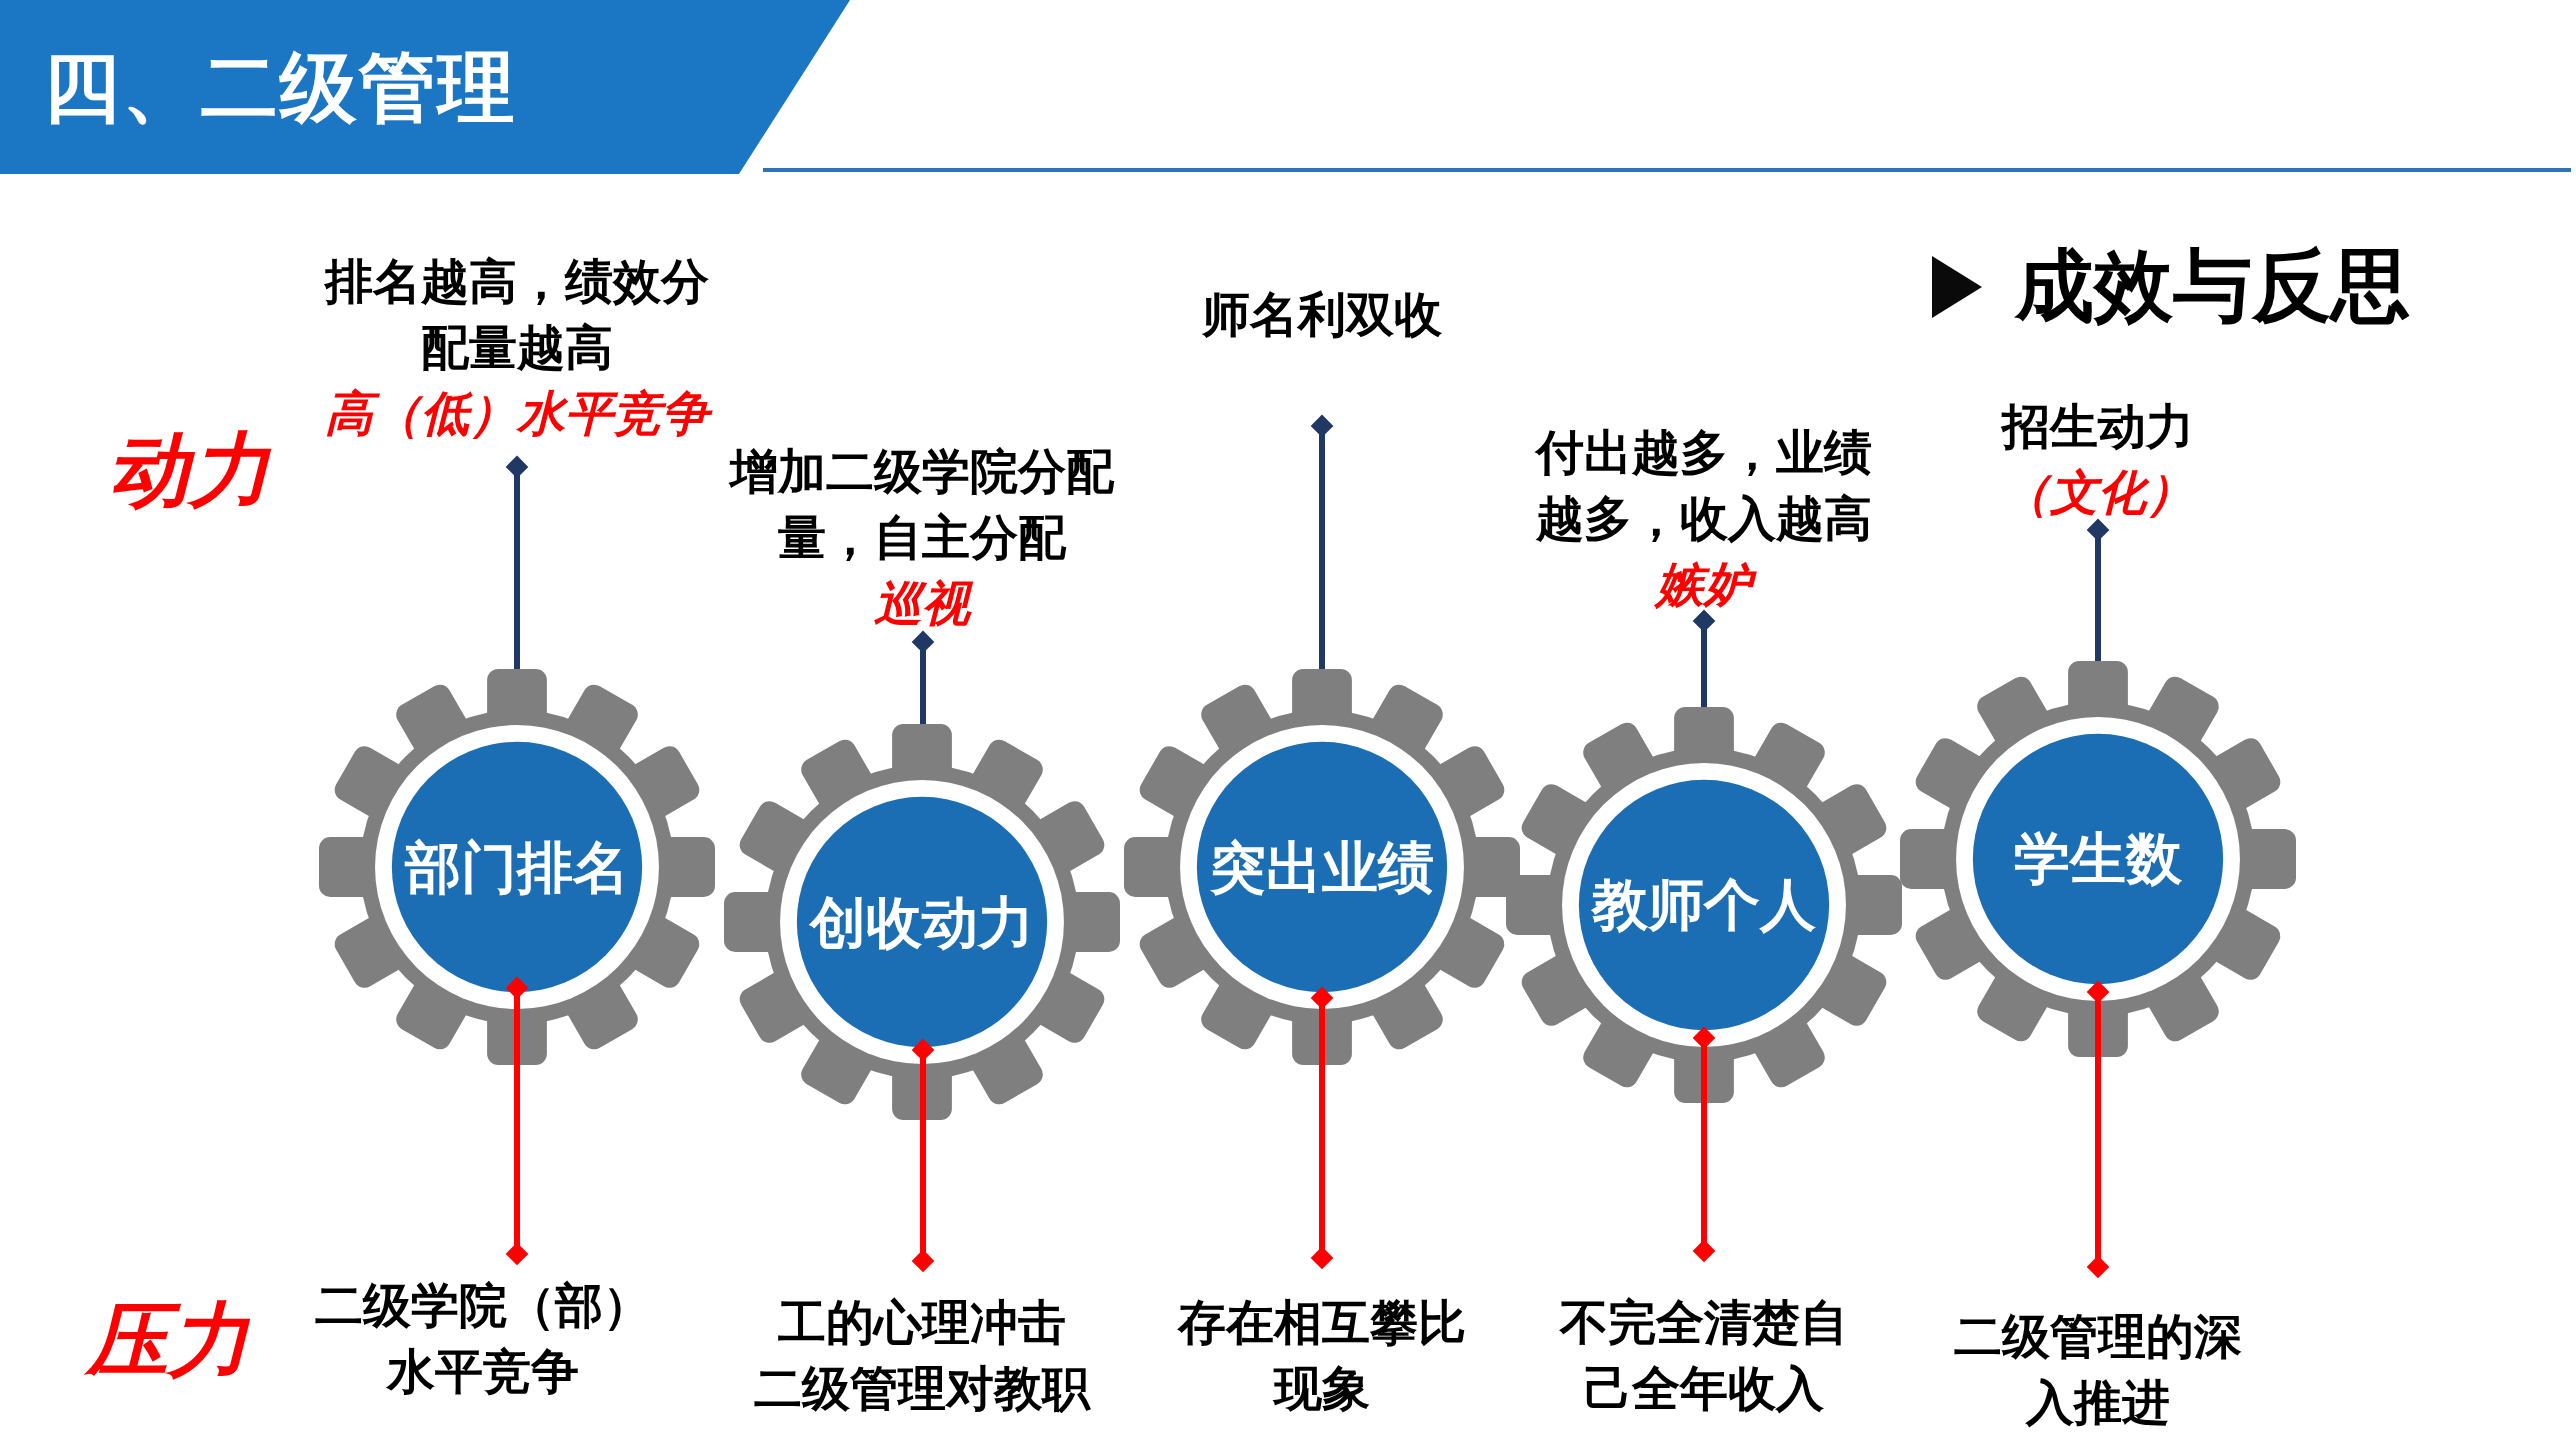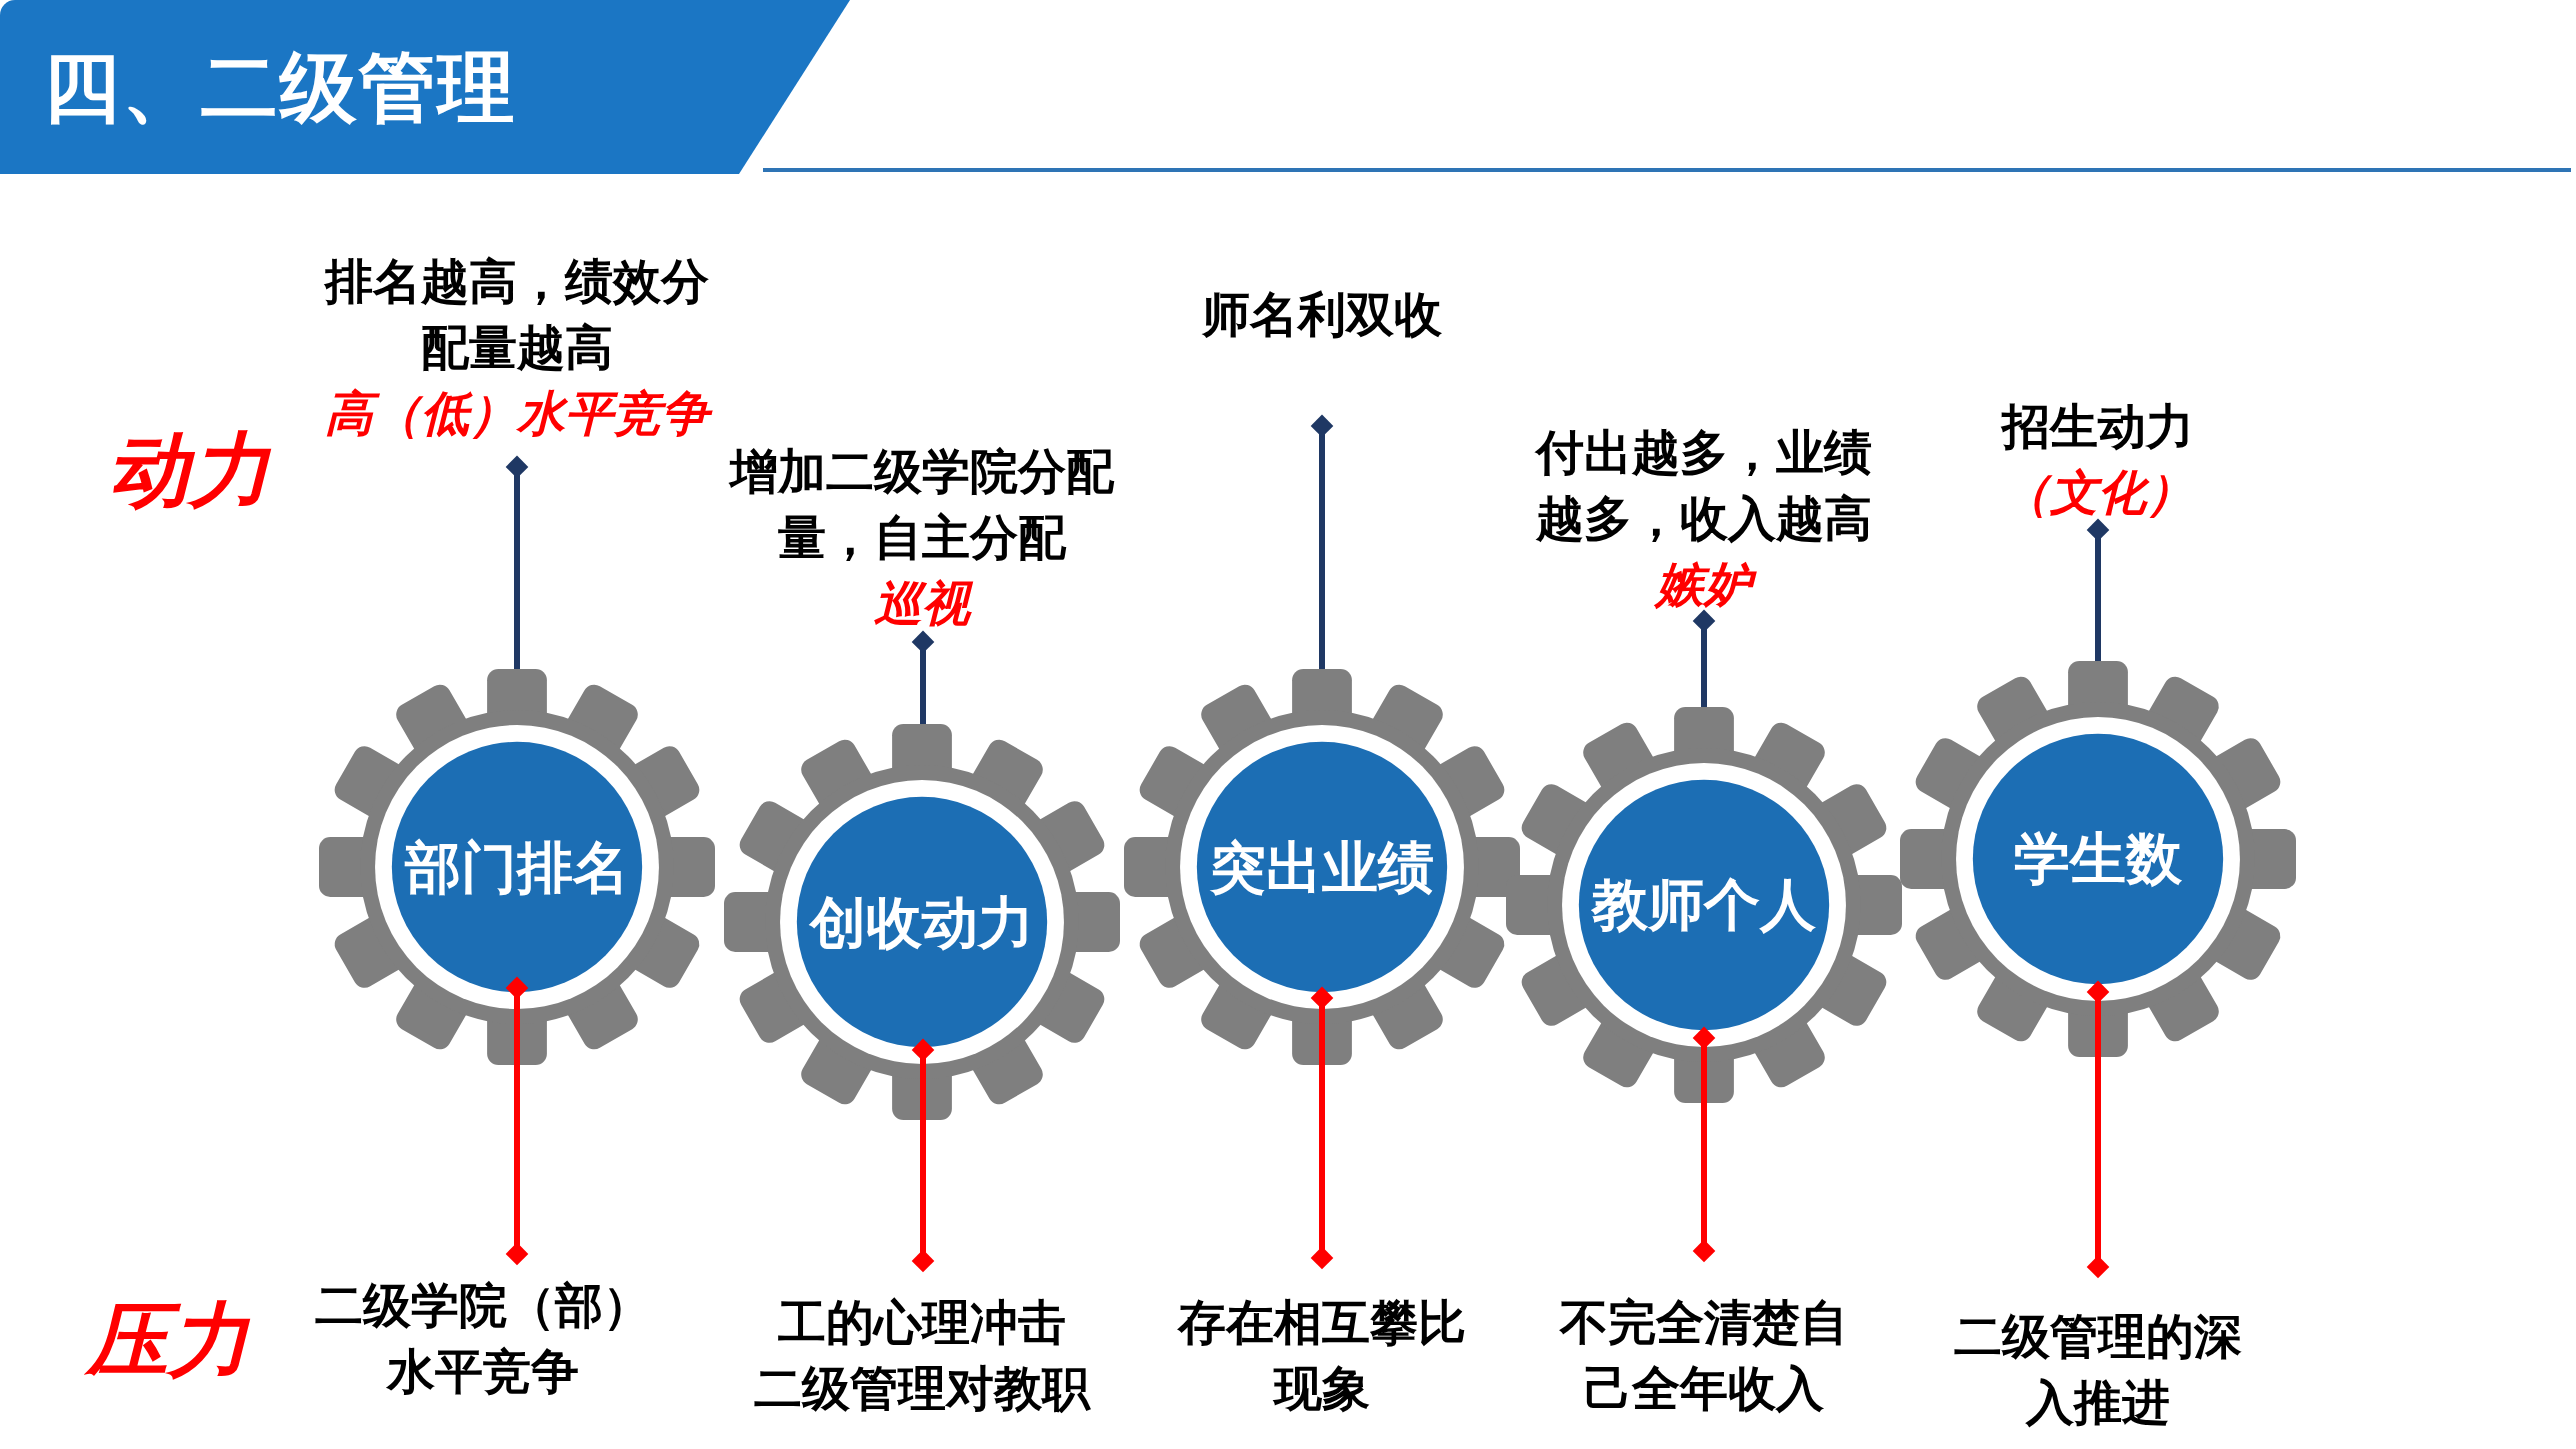--- a/index.html
+++ b/index.html
@@ -1,18 +1,18 @@
 <!DOCTYPE html>
 <html style="--header_blue: #1B76C4; --circle_blue: #1C6EB4; --gear_gray: #7F7F7F; --navy: #1F3864; --red: #FF0000;"><head>
 <meta charset="utf-8">
 <style>
   * { margin:0; padding:0; box-sizing:border-box; }
   html,body { width:2576px; height:1450px; }
   body { background:#ffffff; font-family:"Liberation Sans","DejaVu Sans",sans-serif; }
-  .page { position:relative; width:2576px; height:1450px; overflow:hidden; background:#ffffff;border-radius:15px; }
+  .page { position:relative; width:2576px; height:1450px; overflow:hidden; background:#ffffff; }
 
   
   .banner { position:absolute; left:0; top:0; width:850px; height:174px;
             background:var(--header_blue,#1b76c4);
             clip-path:polygon(0 0,100% 0,739px 100%,0 100%); }
   .banner-title { position:absolute; left:43px; top:0; height:174px; line-height:174px;
                   color:#ffffff; font-size:77px; font-weight:bold; letter-spacing:1.9px; }
   .header-line { position:absolute; left:763px; top:168px; width:1808px; height:3.9px;
                  background:#2e74b5; }
 
@@ -47,20 +47,24 @@
 </head>
 <body>
 
 <div class="page">
 
   <div class="banner">
     <div class="banner-title">四、二级管理</div>
   </div>
   <div class="header-line"></div>
 
+  <div class="section-heading">
+    <span class="arrow"></span>
+    <span class="section-title">成效与反思</span>
+  </div>
 
   <div class="side-label" style="left:108px;top:417px">动力</div>
   <div class="side-label" style="left:87px;top:1287px">压力</div>
 
   <svg width="0" height="0" style="position:absolute" aria-hidden="true">
     <defs>
       <g id="gearsym">
         <g fill="#7f7f7f">
           <rect x="-16" y="-106" width="32" height="36" rx="6"></rect>
           <rect x="-16" y="-106" width="32" height="36" rx="6" transform="rotate(30)"></rect>

